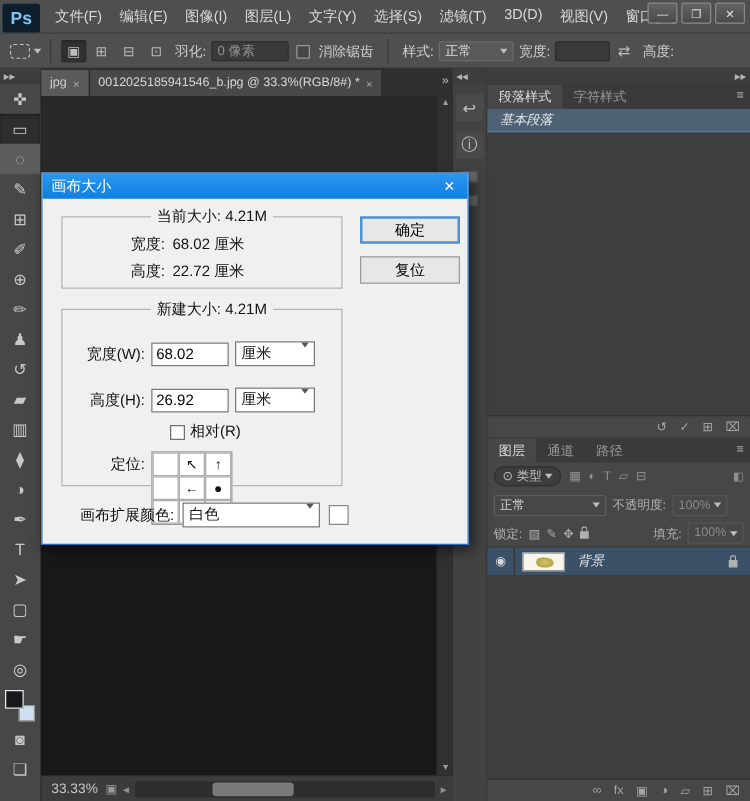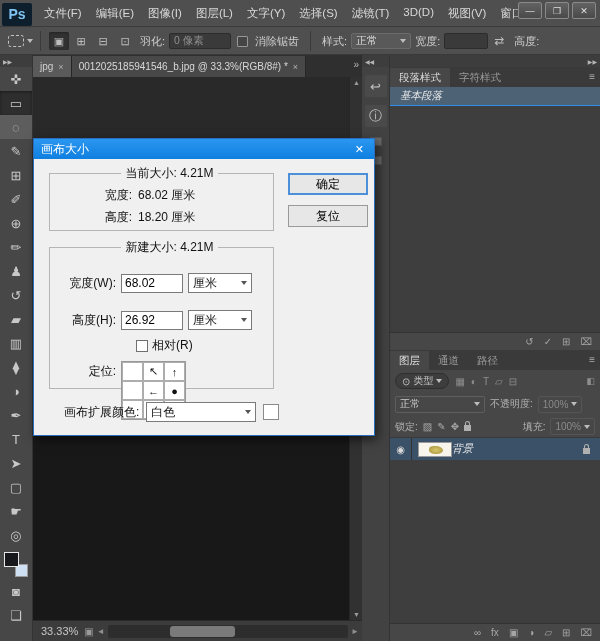--- a/index.html
+++ b/index.html
@@ -91,42 +91,42 @@
   .dim-select{color:#8b8b8b;border-color:#555;}
   .panel-lbl{color:#b2b2b2;font-size:10px;white-space:nowrap;}
   #lock-row{height:22px;display:flex;align-items:center;padding:0 5px;gap:5px;border-bottom:1px solid #3a3a3a;}
   .lock-ico{color:#a8a8a8;font-size:10px;}
   .lock-icon{position:relative;width:7px;height:6px;background:#b0b0b0;display:inline-block;margin-top:3px;}
   .lock-icon::before{content:"";position:absolute;top:-4px;left:1px;width:3px;height:4px;border:1px solid #b0b0b0;border-bottom:none;border-radius:3px 3px 0 0;}
   #layer-row{height:22px;background:#3b5168;display:flex;align-items:center;}
   #eye-box{width:22px;height:22px;border-right:1px solid #333;display:flex;align-items:center;justify-content:center;color:#d8d8d8;font-size:10px;}
   .layer-thumb{width:34px;height:15px;background:#f7f5ec;border:1px solid #999;margin-left:6px;position:relative;}
   .layer-thumb::after{content:"";position:absolute;left:10px;top:3px;width:14px;height:8px;background:radial-gradient(#d8c66a,#a5923a);border-radius:40% 60% 50% 50%;}
-  #layer-name{color:#e8e8e8;font-size:10.5px;font-style:italic;flex:1;}
+  #layer-name{margin-left:10px;color:#e8e8e8;font-size:10.5px;font-style:italic;flex:1;}
   #layer-lock{margin-right:10px;}
 
   
   #dialog{position:absolute;left:33px;top:138px;width:342px;height:298px;background:#f0f0f0;border:1px solid #2a6dbd;box-shadow:3px 4px 10px rgba(0,0,0,.55);z-index:20;}
   #dialog-titlebar{height:20px;background:linear-gradient(#2a97f0,#0f7fe0);color:#fff;font-size:12px;display:flex;align-items:center;padding:0 7px;}
   #dialog-title{flex:1;}
   #dialog-close{font-size:11px;padding:0 3px;}
   #dialog-body{position:relative;height:278px;font-size:12px;color:#111;}
   fieldset{border:1px solid #b5b5b5;margin:0;padding:0;position:absolute;}
   legend{font-size:12px;padding:0 4px;margin-left:8px;text-align:center;}
   #current-group{left:15px;top:6px;width:225px;height:66px;}
   .cur-row{display:flex;margin:5px 0 0 40px;gap:6px;}
   .cur-lbl{width:42px;text-align:right;}
   #ok-button,#reset-button{position:absolute;left:254px;width:80px;height:22px;font-size:12px;background:#e7e7e7;}
   #ok-button{top:14px;border:2px solid #4d90d9;}
   #reset-button{top:46px;border:1px solid #9a9a9a;}
   #new-group{left:15px;top:80px;width:225px;height:150px;}
   .field-row{display:flex;align-items:center;margin:17px 0 0 0;gap:5px;}
   .flbl{width:66px;text-align:right;white-space:nowrap;}
   .dlg-input{width:62px;height:19px;border:1px solid #7a7a7a;font-size:12px;padding:0 3px;background:#fff;}
-  .unit-select{width:64px;height:20px;border:1px solid #7a7a7a;background:#fff;display:flex;align-items:center;justify-content:space-between;padding:0 4px;font-size:12px;}
+  .unit-select{width:64px;height:20px;border:1px solid #7a7a7a;background:#fff;display:flex;align-items:flex-start;justify-content:space-between;padding:0 4px;font-size:12px;}
   .sel-caret{width:0;height:0;border-left:3px solid transparent;border-right:3px solid transparent;border-top:4px solid #555;}
   #relative-row{display:flex;align-items:center;margin:7px 0 0 86px;gap:4px;}
   .win-checkbox{width:12px;height:12px;border:1px solid #707070;background:#fff;display:inline-block;}
   #anchor-row{display:flex;margin:7px 0 0 0;}
   #anchor-label{width:66px;text-align:right;margin-right:5px;padding-top:2px;}
   #anchor-grid{display:grid;grid-template-columns:repeat(3,21px);grid-template-rows:repeat(3,19px);border:1px solid #999;background:#fff;}
   .anchor-cell{border:1px solid #adadad;display:flex;align-items:center;justify-content:center;font-size:11px;color:#111;}
   #extension-row{position:absolute;left:30px;top:243px;display:flex;align-items:center;gap:7px;}
   #extension-select{width:110px;}
   #extension-swatch{width:16px;height:16px;background:#fff;border:1px solid #8a8a8a;display:inline-block;}
@@ -342,21 +342,21 @@
     </div>
     <div id="dialog-body">
       <fieldset id="current-group">
         <legend>当前大小: 4.21M</legend>
         <div class="cur-row">
           <span class="cur-lbl">宽度:</span>
           <span>68.02 厘米</span>
         </div>
         <div class="cur-row">
           <span class="cur-lbl">高度:</span>
-          <span>18.20 厘米</span>
+          <span>22.72 厘米</span>
         </div>
       </fieldset>
 
       <button id="reset-button">复位</button>
       <button id="ok-button">确定</button>
 
       <fieldset id="new-group">
         <legend>新建大小: 4.21M</legend>
         <div class="field-row">
           <span class="flbl">宽度(W):</span>

